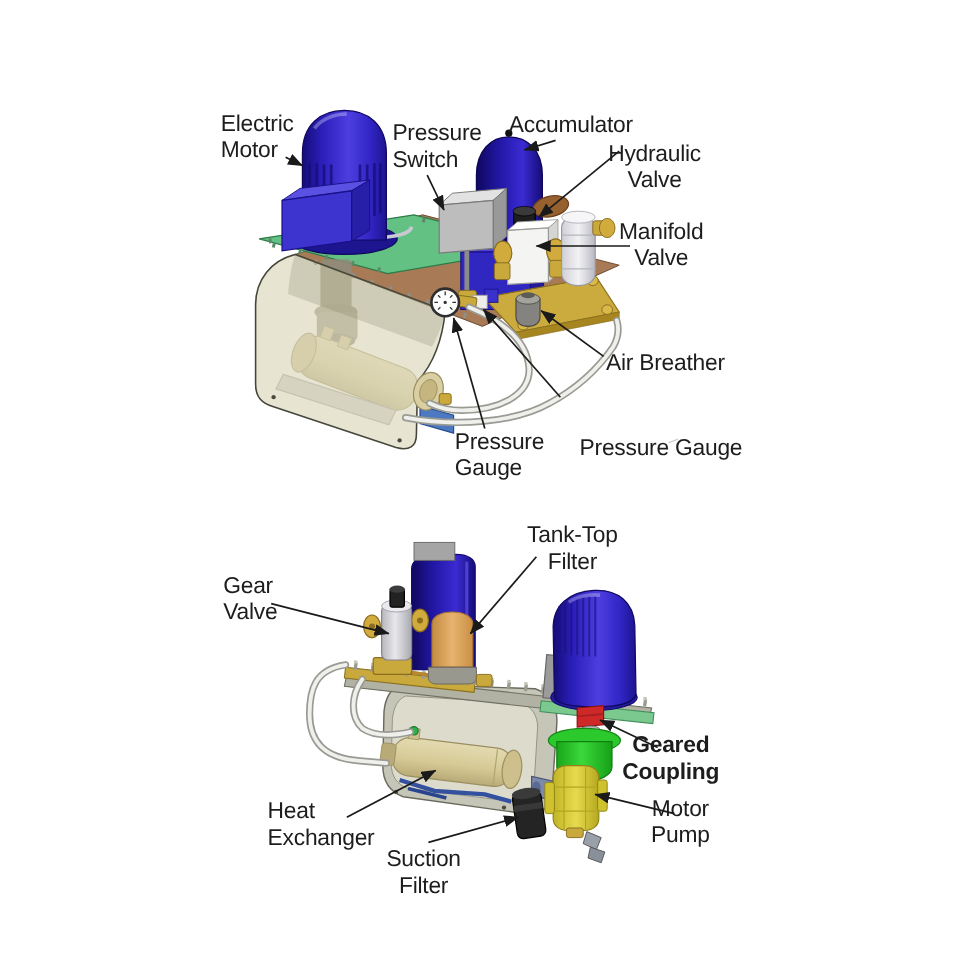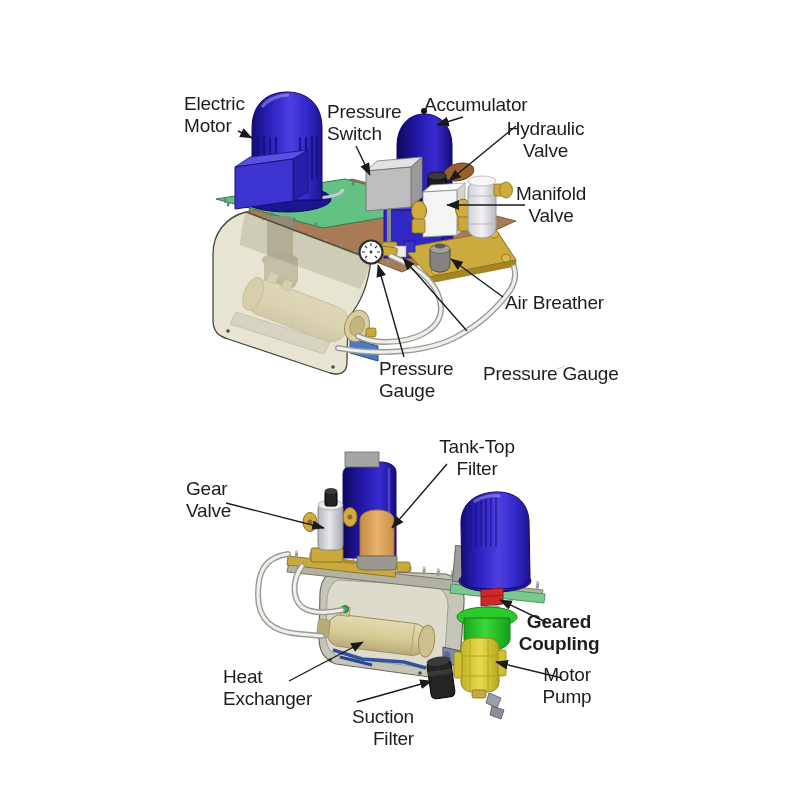--- a/index.html
+++ b/index.html
@@ -387,19 +387,19 @@
     <span class="ln">Coupling</span>
   </div>
   <div class="lbl ta-r" style="left:527px;top:664px;width:80px;">
     <span class="ln">Motor</span>
     <span class="ln">Pump</span>
   </div>
   <div class="lbl" style="left:223px;top:666px;">
     <span class="ln">Heat</span>
     <span class="ln">Exchanger</span>
   </div>
-  <div class="lbl ta-c" style="left:314px;top:706px;width:100px;text-align:right;">
+  <div class="lbl ta-c" style="left:303px;top:706px;width:100px;">
     <span class="ln">Suction</span>
     <span class="ln">Filter</span>
   </div>
 </div>
 
 </div>
 
 </body></html>

